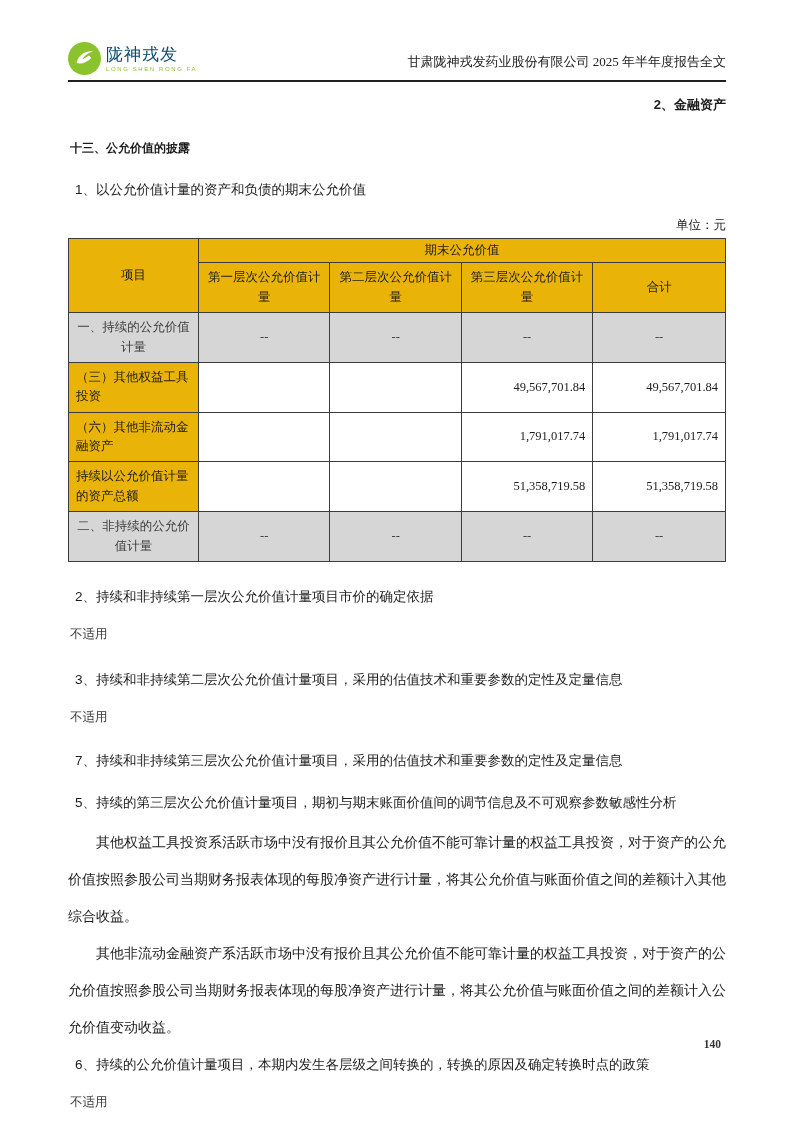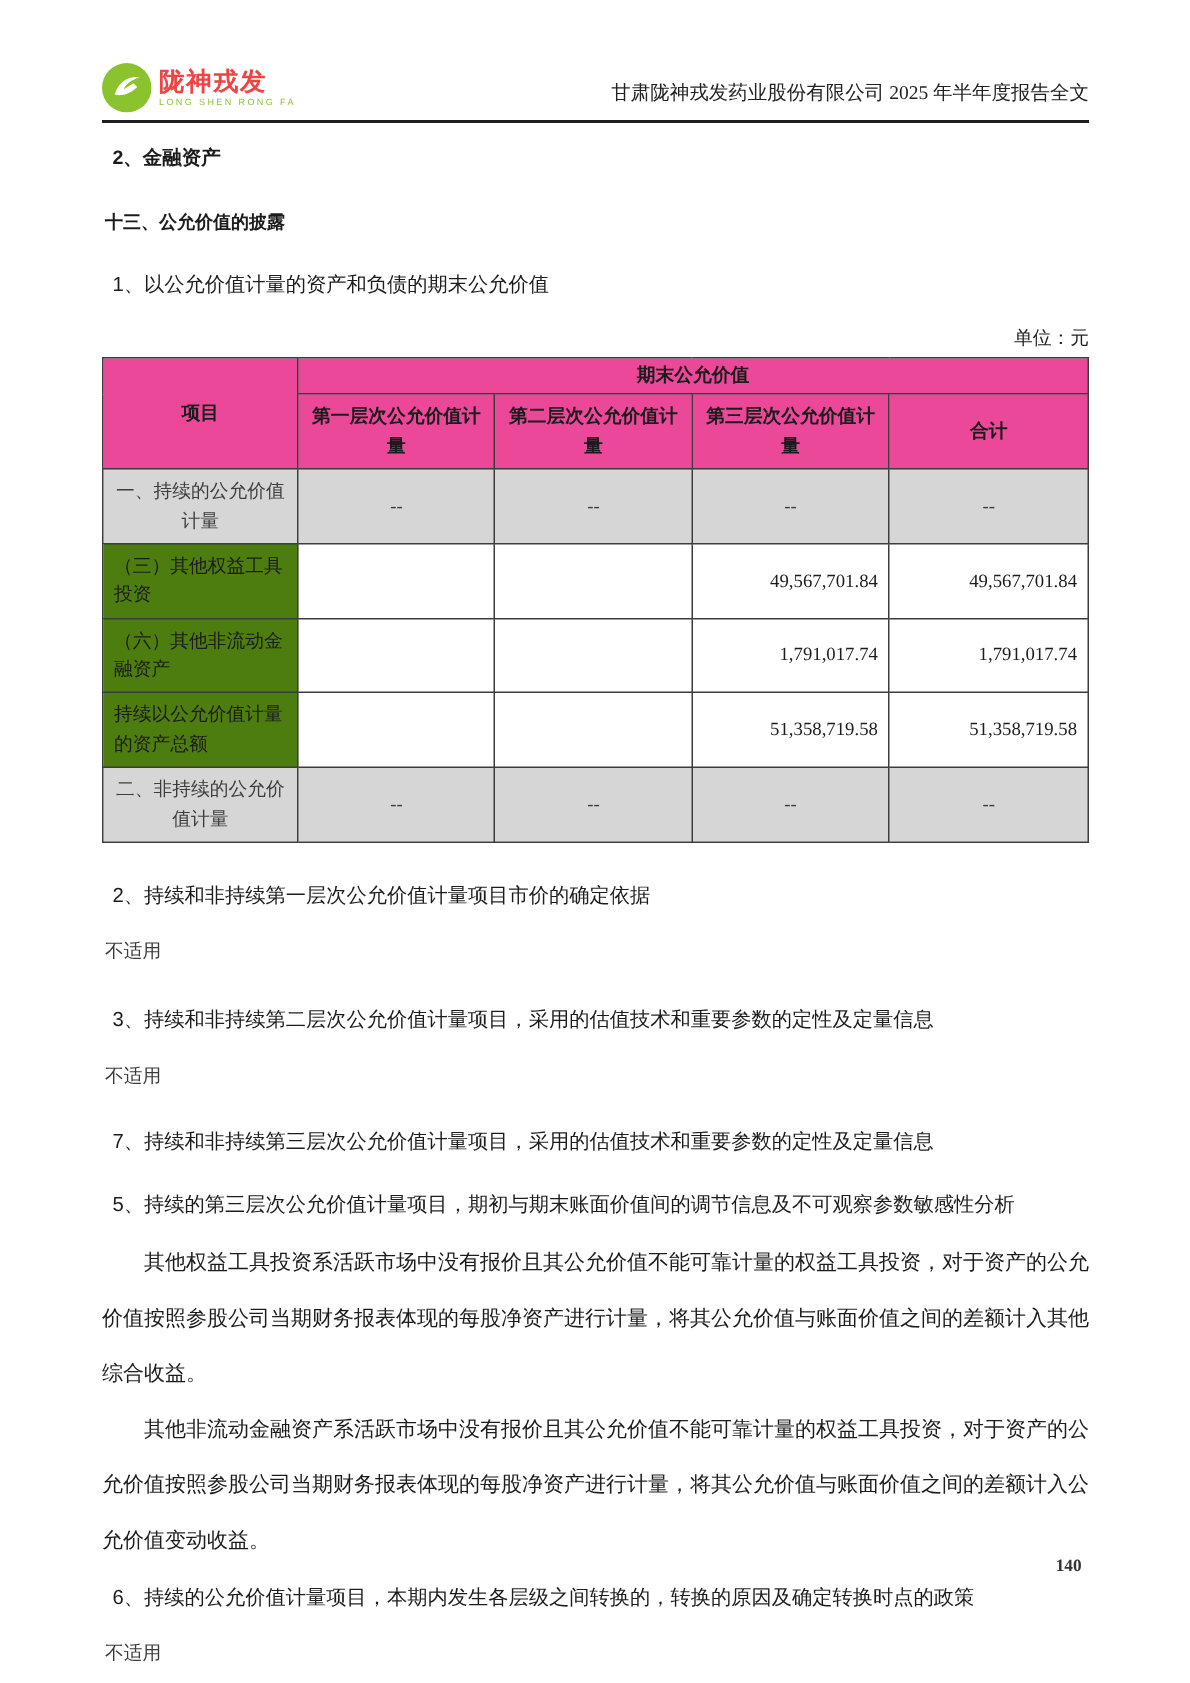--- a/index.html
+++ b/index.html
@@ -20,32 +20,32 @@
     justify-content: space-between;
     align-items: flex-end;
     padding-bottom: 5px;
     border-bottom: 2.5px solid #1f1f1f;
   }
   .logo { display: flex; align-items: center; gap: 5px; }
   .logo-mark { width: 33px; height: 33px; display: block; }
   .logo-text { display: flex; flex-direction: column; line-height: 1; }
   .logo-cn {
     font-family: "Liberation Sans", sans-serif;
-    font-weight: bold; font-size: 17px; color: #ef4444; letter-spacing: 1px;
+    font-weight: normal; font-size: 17px; color: #0c4a6e; letter-spacing: 1px;
   }
   .logo-en {
     font-family: "Liberation Sans", sans-serif;
     font-size: 6px; color: #8bc32e; letter-spacing: 1.6px; margin-top: 3px;
   }
   .doc-title { font-size: 13px; color: #222; padding-bottom: 4px; }
 
   
   .h-sm {
     font-family: "Liberation Sans", sans-serif;
-    font-weight: bold; font-size: 13px; margin-top: 14px; padding-left: 7px;
+    font-weight: bold; font-size: 13px; margin-top: 14px; padding-left: 7px; text-align: right;
   }
   .h-lg {
     font-family: "Liberation Sans", sans-serif;
     font-weight: bold; font-size: 12px; margin-top: 26px; padding-left: 2px;
   }
   .h-md {
     font-family: "Liberation Sans", sans-serif;
     font-weight: normal; font-size: 13.5px; padding-left: 7px;
   }
   .mt24 { margin-top: 24px; }
@@ -67,23 +67,23 @@
     table-layout: fixed;
     border: 1.5px solid #3c3c3c;
   }
   table.fv th, table.fv td {
     border: 1px solid #3c3c3c;
     padding: 5px 7px;
     vertical-align: middle;
     line-height: 1.55;
     font-weight: normal;
   }
-  table.fv thead th { background: #ec4899; text-align: center; font-weight: bold; }
+  table.fv thead th { background: #eab308; text-align: center; }
   table.fv .group-th { height: 24px; padding: 2px 6px; }
-  table.fv .lbl { background: #4d7c0f; text-align: left; height: 38px; }
+  table.fv .lbl { background: #eab308; text-align: left; height: 38px; }
   table.fv tr.dash-row td { background: #d6d6d6; text-align: center; color: #3d3d3d; }
   table.fv td.num { text-align: right; }
   table.fv td.blank { background: #ffffff; }
 
   
   .page-num {
     position: absolute; top: 1038px; right: 72px;
     font-size: 11.5px; color: #333; font-weight: bold;
   }
 </style>

